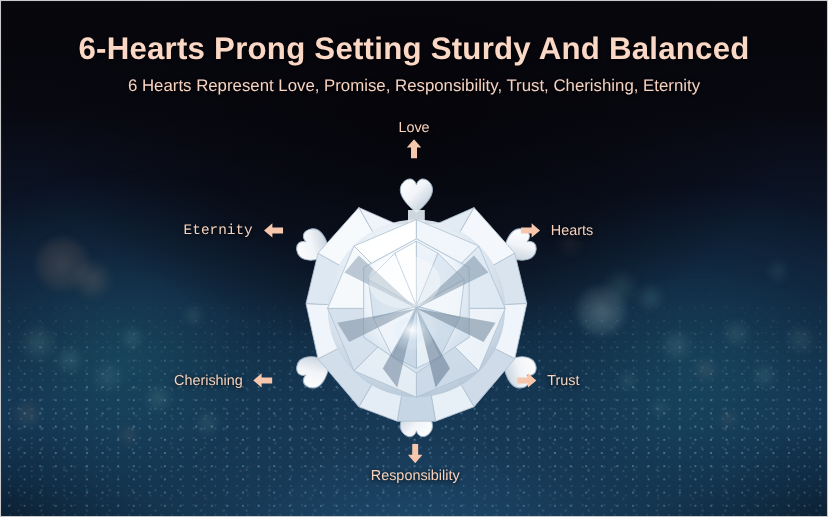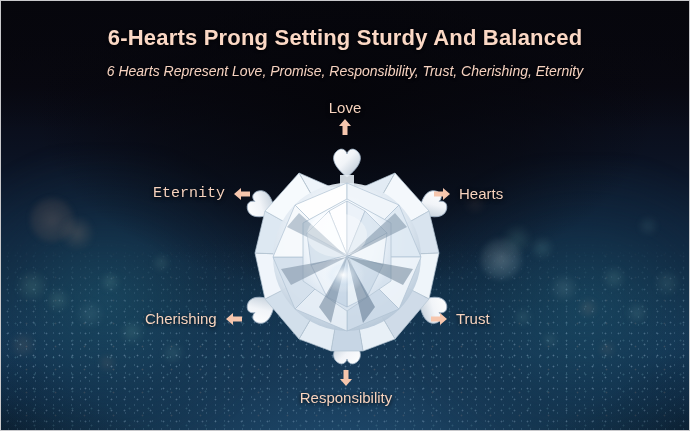--- a/index.html
+++ b/index.html
@@ -60,48 +60,47 @@
     background-size: 13px 11px, 19px 17px, 29px 23px, 9px 8px;
     background-position: 0 0, 5px 7px, 11px 3px, 3px 9px;
     -webkit-mask-image: linear-gradient(180deg, rgba(0,0,0,0) 0%, rgba(0,0,0,0.5) 25%, rgba(0,0,0,1) 62%, rgba(0,0,0,0.75) 100%);
     mask-image: linear-gradient(180deg, rgba(0,0,0,0) 0%, rgba(0,0,0,0.5) 25%, rgba(0,0,0,1) 62%, rgba(0,0,0,0.75) 100%);
   }
 
   
   .title {
     position: absolute; left: 0; right: 0; top: 24px;
     text-align: center;
-    font-size: 22px;
+    font-size: 26px;
     font-weight: bold;
     letter-spacing: 0.2px;
     color: #fbd8c5;
     text-shadow: 0 1px 3px rgba(0,0,0,0.8);
     white-space: nowrap;
   }
   .subtitle {
     position: absolute; left: 0; right: 0; top: 62px;
     text-align: center;
     font-size: 14px;
     color: #f6d2c0;
     text-shadow: 0 1px 3px rgba(0,0,0,0.85);
     white-space: nowrap;
-    font-style: italic;
   }
 
   
   .cue {
     position: absolute;
     display: flex;
     align-items: center;
     gap: 9px;
     white-space: nowrap;
   }
   .cue.vert { flex-direction: column; gap: 3px; }
   .cue-label {
-    font-size: 15px;
+    font-size: 12px;
     color: #f7d3be;
     text-shadow: 0 1px 4px rgba(0,0,0,0.9);
   }
   .arrow { display: block; }
   .arrow svg { display: block; }
 
   #cue-love       { left: 286px; top: 98px;  width: 116px; justify-content: center; }
   #cue-eternity   { left: 152px; top: 184px; font-family: Liberation Mono, monospace; }
   #cue-promise    { left: 433px; top: 184px; }
   #cue-cherishing { left: 130px; top: 309px; margin-left: 14px; }

